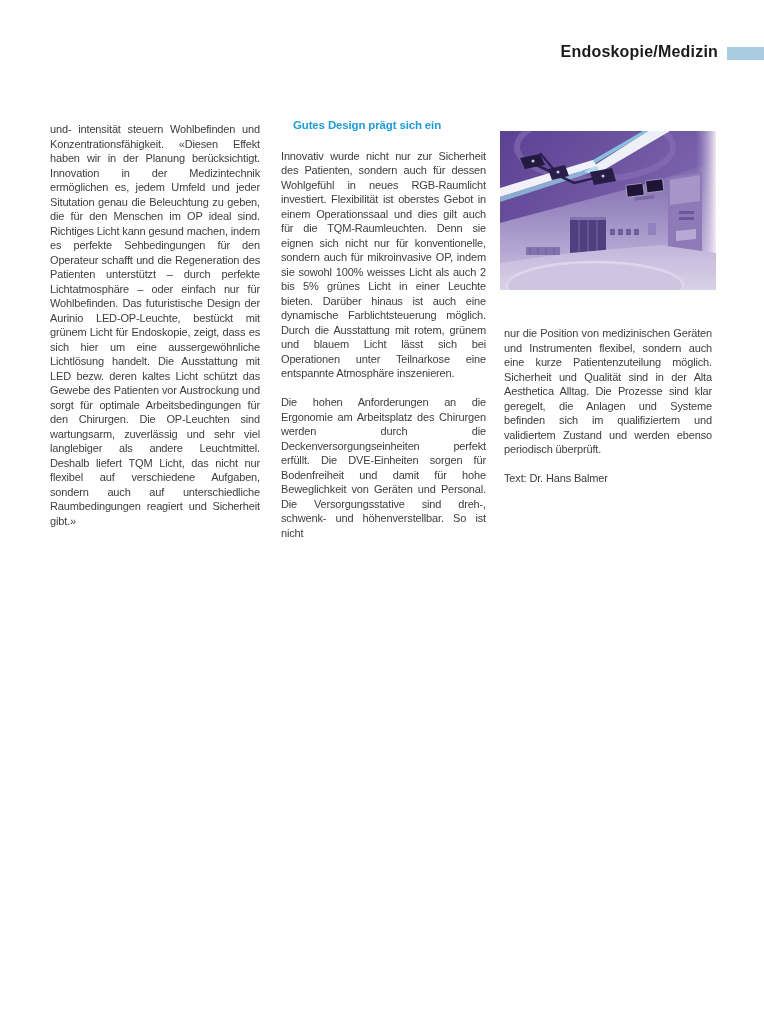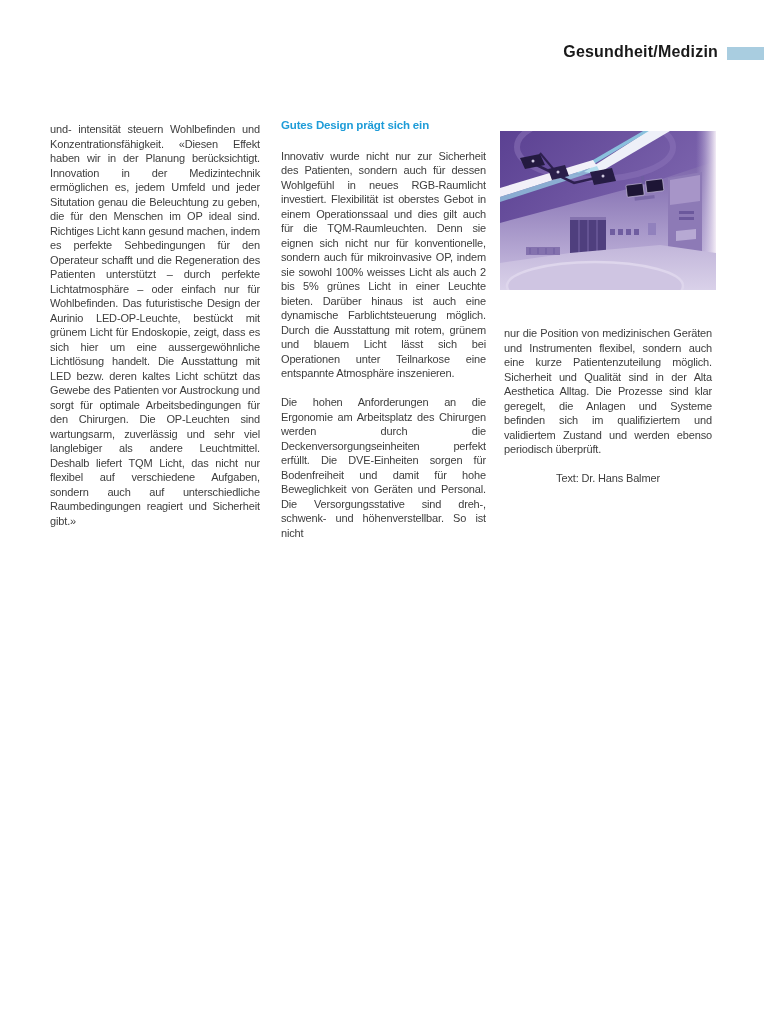--- a/index.html
+++ b/index.html
@@ -41,43 +41,43 @@
   }
   .col p { margin: 4px; }
   .col p + p { margin-top: 14.5px; }
   .col-1 { left: 46px;  width: 218px; }
   .col-2 { left: 277px; width: 213px; }
   .col-3 { left: 500px; width: 216px; top: 131px; }
   .col-heading {
     color: #1e9cd8;
     font-weight: bold;
     font-size: 11.5px;
-    margin: 0 0 16px 4px;
+    margin: 0 0 16px 16px;
     text-align: left;
   }
   .col-3 .body-start { margin-top: 36px; }
   .author-line {
     margin-top: 14.5px;
-    text-align: center;
+    text-align: left;
   }
   
   .photo-frame {
     width: 216px;
     height: 159px;
     overflow: hidden;
     display: block;
   }
   .photo-frame svg { display: block; }
 </style>
 </head>
 <body>
 
 <div class="page">
 
-  <div class="section-title">Gesundheit/Medizin</div>
+  <div class="section-title">Endoskopie/Medizin</div>
   <div class="accent-bar"></div>
 
   <div class="col col-1">
     <p>und- intensität steuern Wohlbefinden und Konzentrationsfähigkeit. «Diesen Effekt haben wir in der Planung berücksichtigt. Innovation in der Medizintechnik ermöglichen es, jedem Umfeld und jeder Situtation genau die Beleuchtung zu geben, die für den Menschen im OP ideal sind. Richtiges Licht kann gesund machen, indem es perfekte Sehbedingungen für den Operateur schafft und die Regeneration des Patienten unterstützt – durch perfekte Lichtatmosphäre – oder einfach nur für Wohlbefinden. Das futuristische Design der Aurinio LED-OP-Leuchte, bestückt mit grünem Licht für Endoskopie, zeigt, dass es sich hier um eine aussergewöhnliche Lichtlösung handelt. Die Ausstattung mit LED bezw. deren kaltes Licht schützt das Gewebe des Patienten vor Austrockung und sorgt für optimale Arbeitsbedingungen für den Chirurgen. Die OP-Leuchten sind wartungsarm, zuverlässig und sehr viel langlebiger als andere Leuchtmittel. Deshalb liefert TQM Licht, das nicht nur flexibel auf verschiedene Aufgaben, sondern auch auf unterschiedliche Raumbedingungen reagiert und Sicherheit gibt.»</p>
   </div>
 
   <div class="col col-2">
     <h2 class="col-heading">Gutes Design prägt sich ein</h2>
     <p>Innovativ wurde nicht nur zur Sicherheit des Patienten, sondern auch für dessen Wohlgefühl in neues RGB-Raumlicht investiert. Flexibilität ist oberstes Gebot in einem Operationssaal und dies gilt auch für die TQM-Raumleuchten. Denn sie eignen sich nicht nur für konventionelle, sondern auch für mikroinvasive OP, indem sie sowohl 100% weisses Licht als auch 2 bis 5% grünes Licht in einer Leuchte bieten. Darüber hinaus ist auch eine dynamische Farblichtsteuerung möglich. Durch die Ausstattung mit rotem, grünem und blauem Licht lässt sich bei Operationen unter Teilnarkose eine entspannte Atmosphäre inszenieren.</p>
     <p>Die hohen Anforderungen an die Ergonomie am Arbeitsplatz des Chirurgen werden durch die Deckenversorgungseinheiten perfekt erfüllt. Die DVE-Einheiten sorgen für Bodenfreiheit und damit für hohe Beweglichkeit von Geräten und Personal. Die Versorgungsstative sind dreh-, schwenk- und höhenverstellbar. So ist nicht</p>

